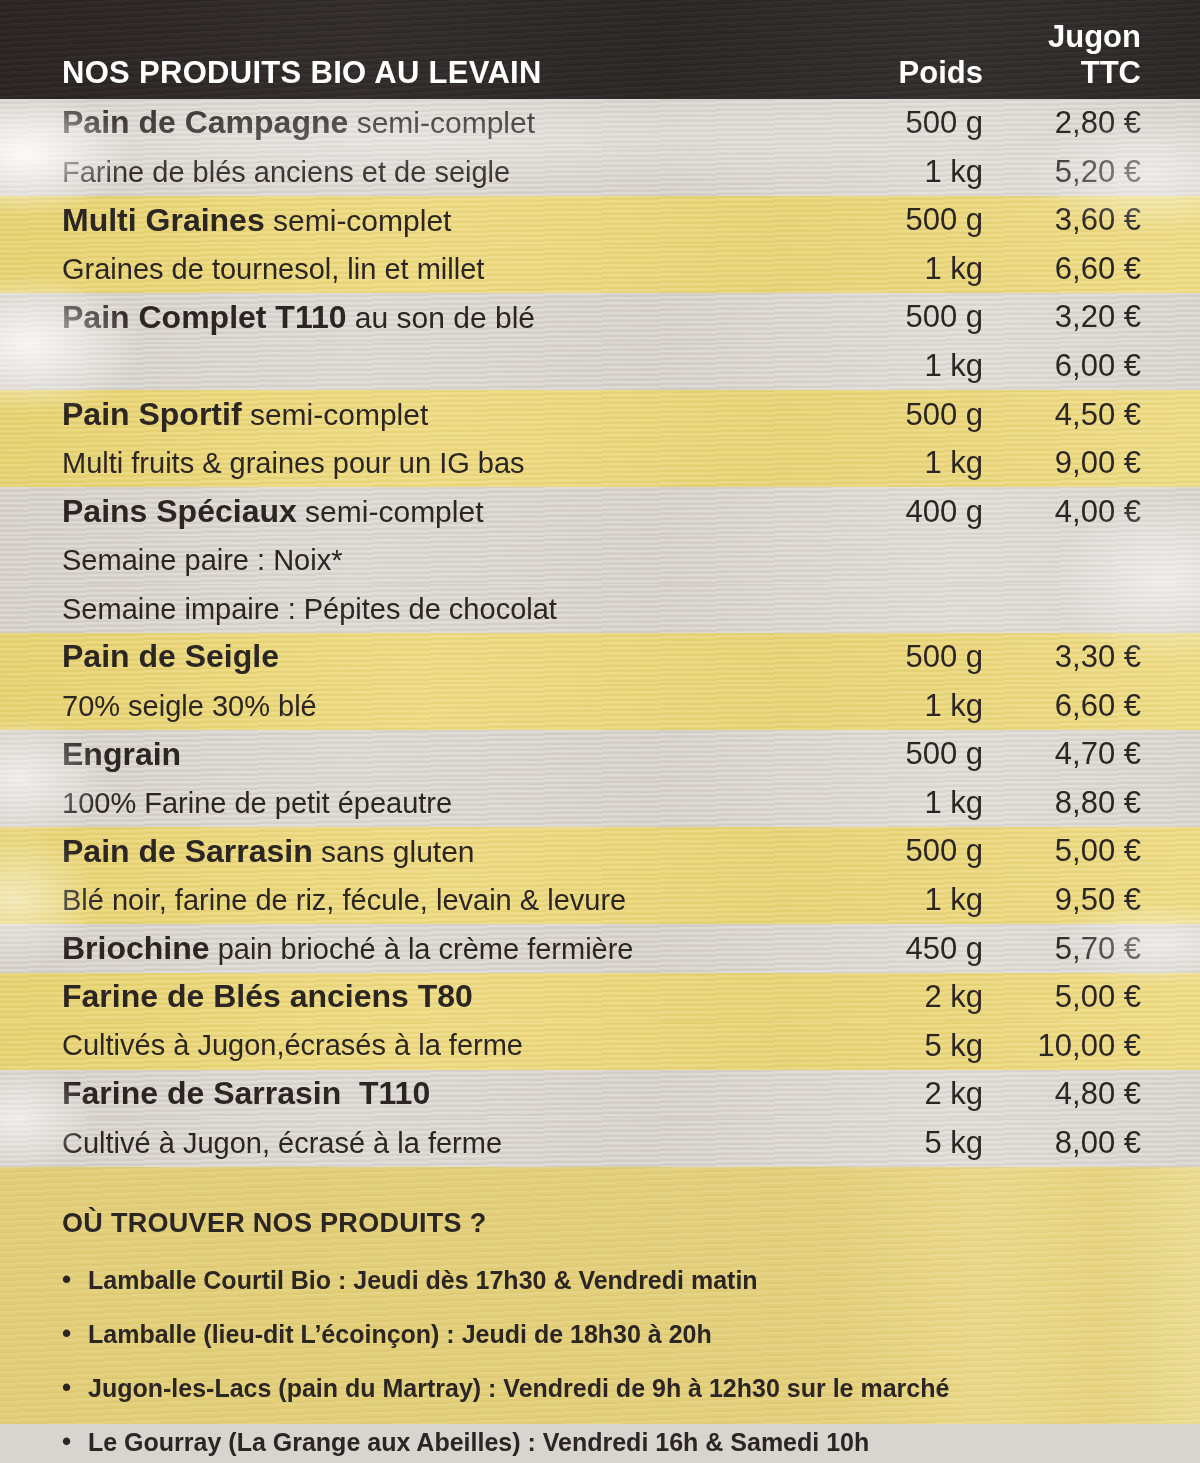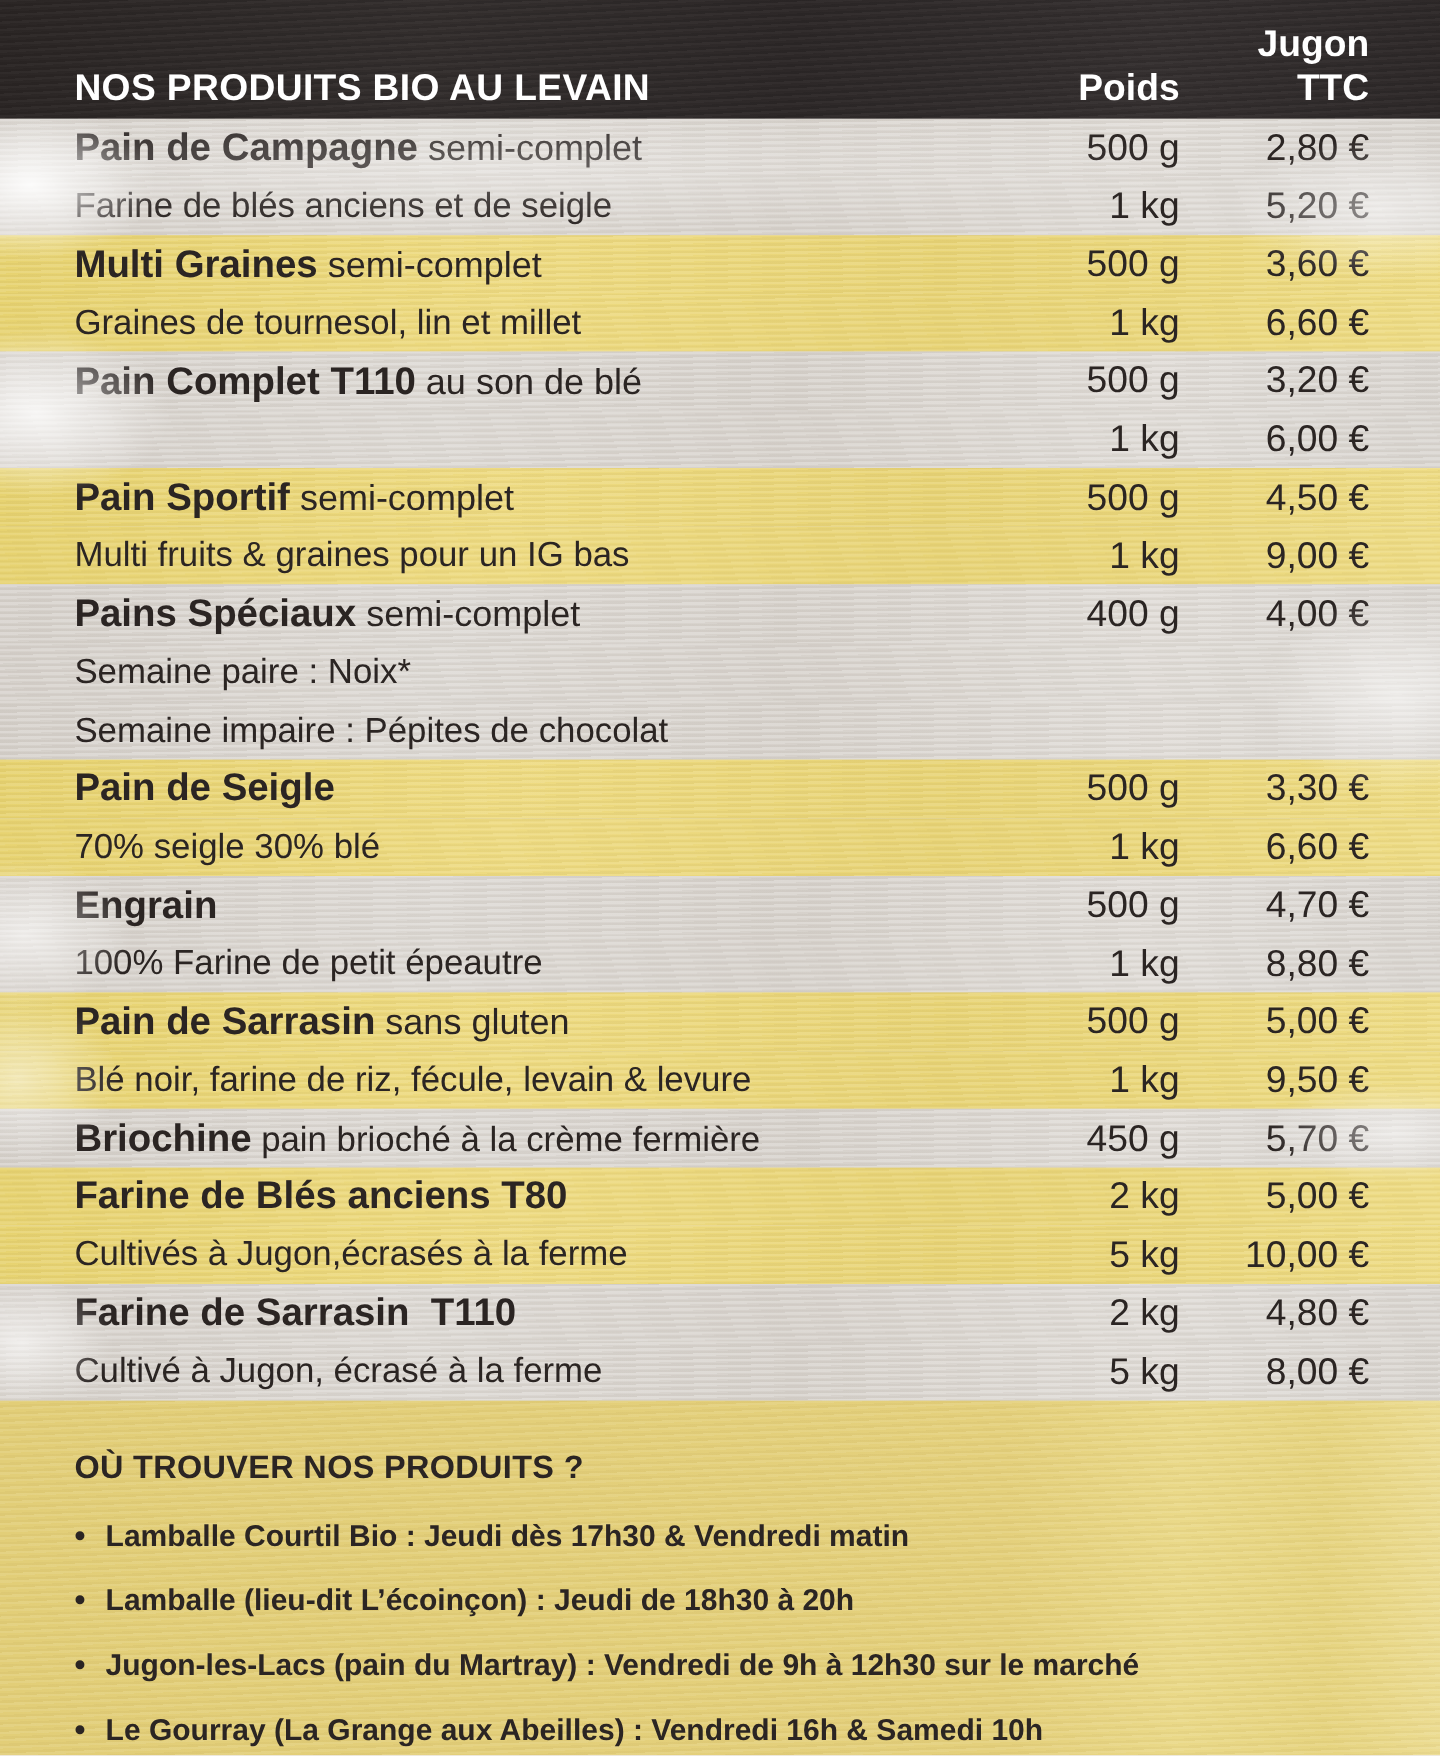--- a/index.html
+++ b/index.html
@@ -58,21 +58,21 @@
       radial-gradient(160px 100px at 30px 245px, rgba(255,255,255,.80), rgba(255,255,255,0) 70%),
       radial-gradient(160px 120px at 1165px 480px, rgba(255,255,255,.55), rgba(255,255,255,0) 70%),
       radial-gradient(130px 90px at 20px 680px,  rgba(255,255,255,.60), rgba(255,255,255,0) 70%),
       radial-gradient(120px 100px at 15px 800px, rgba(255,255,255,.50), rgba(255,255,255,0) 70%),
       radial-gradient(150px 60px at 1160px 845px,rgba(255,255,255,.50), rgba(255,255,255,0) 70%),
       radial-gradient(110px 80px at 18px 1020px, rgba(255,255,255,.60), rgba(255,255,255,0) 70%);
   }
 
   
   .footer {
-    height:296px; padding:41px 60px 0 62px;
+    height:257px; padding:41px 60px 0 62px;
     background:
       repeating-linear-gradient(178deg, rgba(255,255,255,.08) 0 2px, rgba(0,0,0,0) 2px 4px, rgba(150,120,50,.06) 4px 6px),
       linear-gradient(90deg, #e2ce78 0%, #e4d07c 70%, #ead989 82%, #e6d480 92%, #ecdc92 100%);
   }
   .footer .heading { font-size:27px; font-weight:bold; letter-spacing:.3px; }
   .footer ul { list-style:none; }
   .footer li { display:flex; align-items:flex-end; font-size:25px; font-weight:bold; margin-top:23px; }
   .footer li:first-child { margin-top:25px; }
   .footer .bullet { width:26px; }
   .footer .bullet::before { content:"\2022"; font-size:26px; }

